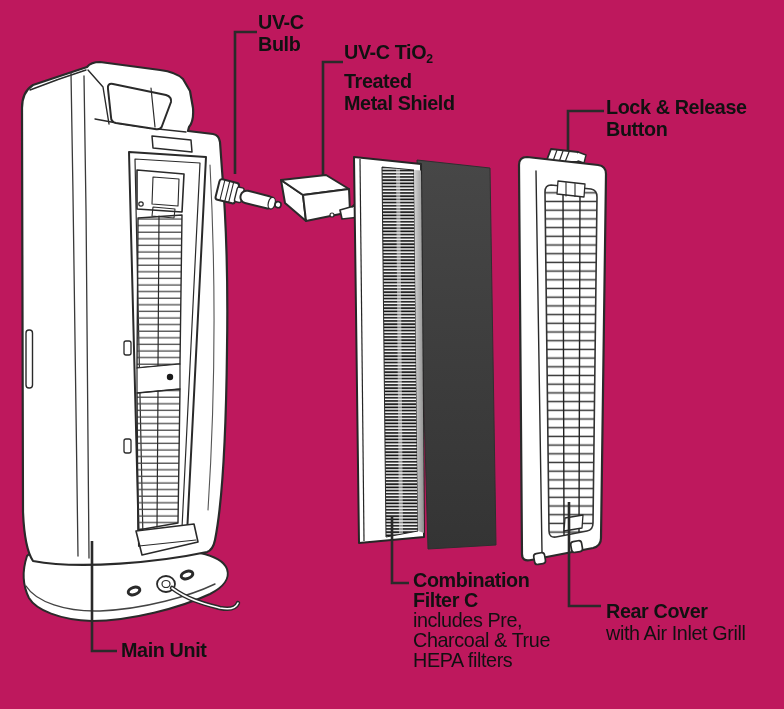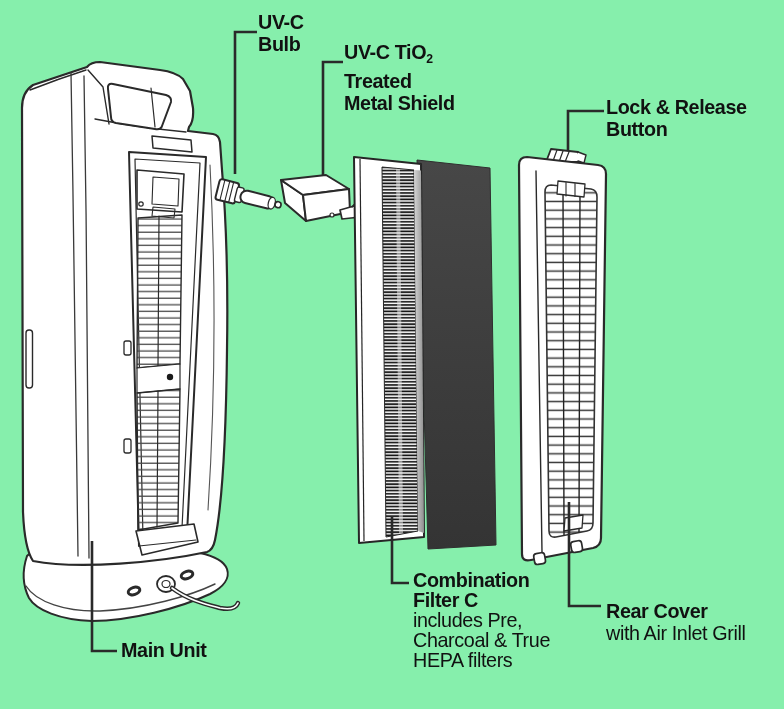--- a/index.html
+++ b/index.html
@@ -1,19 +1,19 @@
 <!DOCTYPE html>
 <html><head>
 <meta charset="utf-8">
 <style>
   html,body{margin:0;padding:0;background:#fff;}
   .stage{
     position:relative;
     width:784px;height:709px;
-    background:#86efac;
+    background:#be185d;
     overflow:hidden;
     font-family:"Liberation Sans",sans-serif;
   }
   .stage svg{position:absolute;left:0;top:0;}
   .label{
     position:absolute;
     color:#111;
     font-weight:bold;
     font-size:21px;
     line-height:22px;

